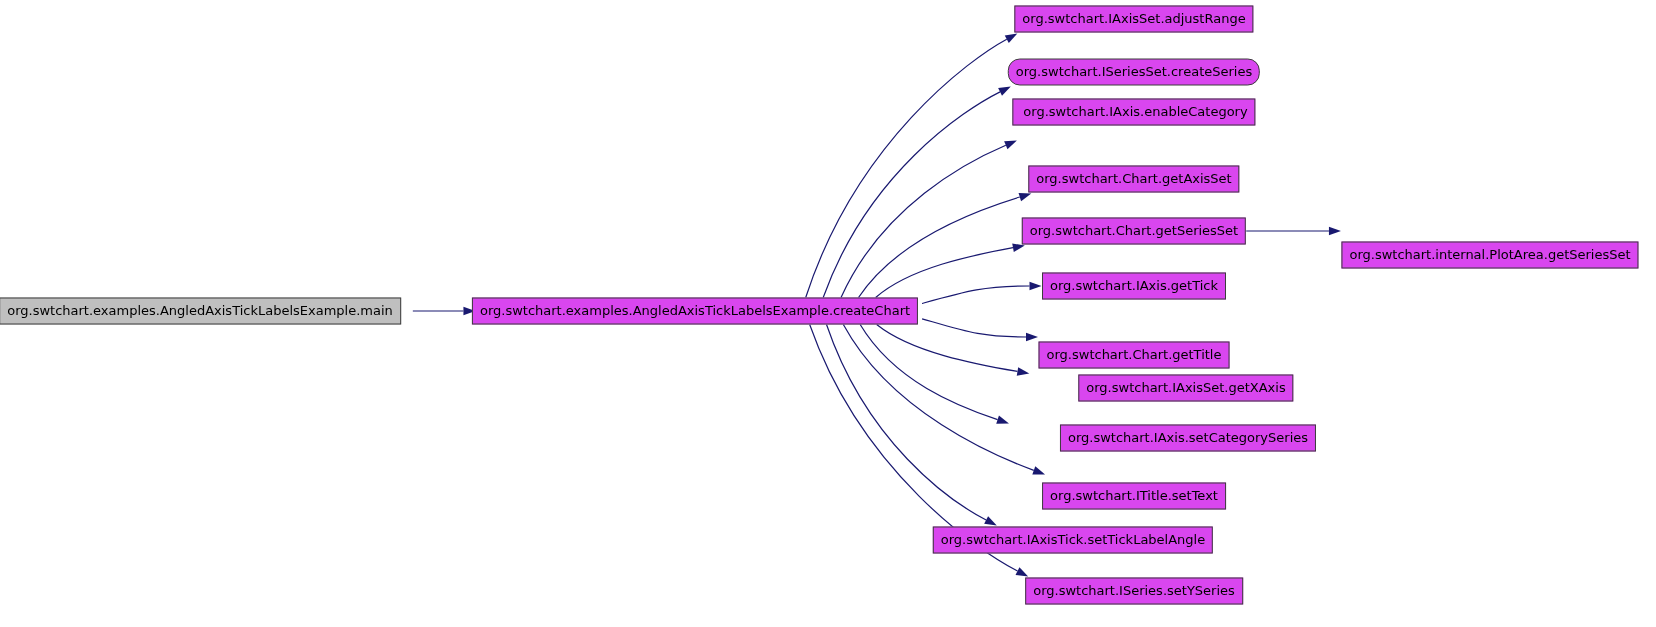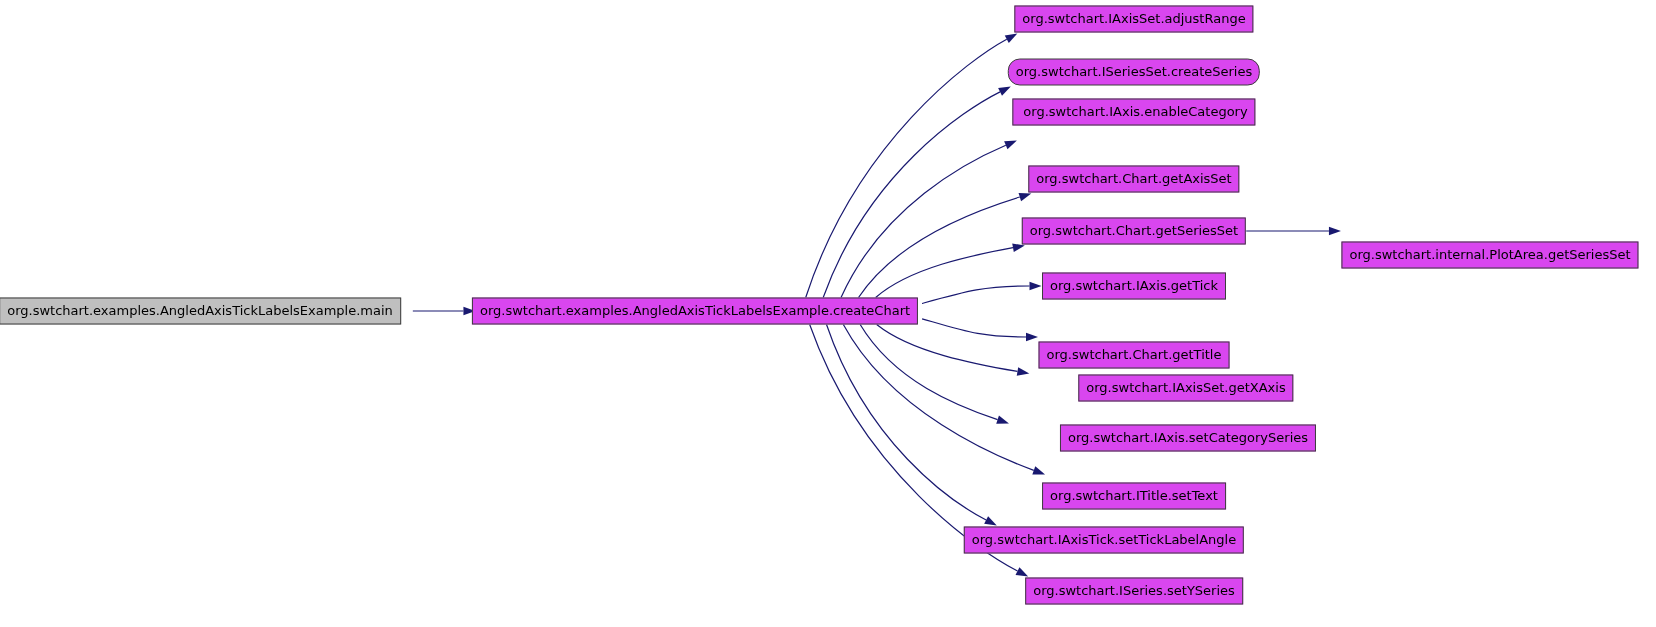--- a/index.html
+++ b/index.html
@@ -65,16 +65,16 @@
     <div class="node" style="left: 1134px; top: 19px;">org.swtchart.IAxisSet.adjustRange</div>
     <div class="node" style="left: 1134px; top: 72px; border-radius: 12px;">org.swtchart.ISeriesSet.createSeries</div>
     <div class="node" style="left: 1134px; top: 112px; padding-left: 10px;">org.swtchart.IAxis.enableCategory</div>
     <div class="node" style="left: 1134px; top: 179px; text-align: right;">org.swtchart.Chart.getAxisSet</div>
     <div class="node" style="left: 1134px; top: 231px; text-align: right;">org.swtchart.Chart.getSeriesSet</div>
     <div class="node" style="left: 1134px; top: 286px;">org.swtchart.IAxis.getTick</div>
     <div class="node" style="left: 1134px; top: 355px; text-align: center;">org.swtchart.Chart.getTitle</div>
     <div class="node" style="left: 1186px; top: 388px;">org.swtchart.IAxisSet.getXAxis</div>
     <div class="node" style="left: 1188px; top: 438px;">org.swtchart.IAxis.setCategorySeries</div>
     <div class="node" style="left: 1134px; top: 489px; margin-top: 7px;">org.swtchart.ITitle.setText</div>
-    <div class="node" style="left: 1104px; top: 540px;">org.swtchart.IAxisTick.setTickLabelAngle</div>
+    <div class="node" style="left: 1073px; top: 540px;">org.swtchart.IAxisTick.setTickLabelAngle</div>
     <div class="node" style="left: 1134px; top: 591px;">org.swtchart.ISeries.setYSeries</div>
     <div class="node" style="left: 1490px; top: 231px; margin-top: 24px;">org.swtchart.internal.PlotArea.getSeriesSet</div>
   </div>
 
 </body></html>

